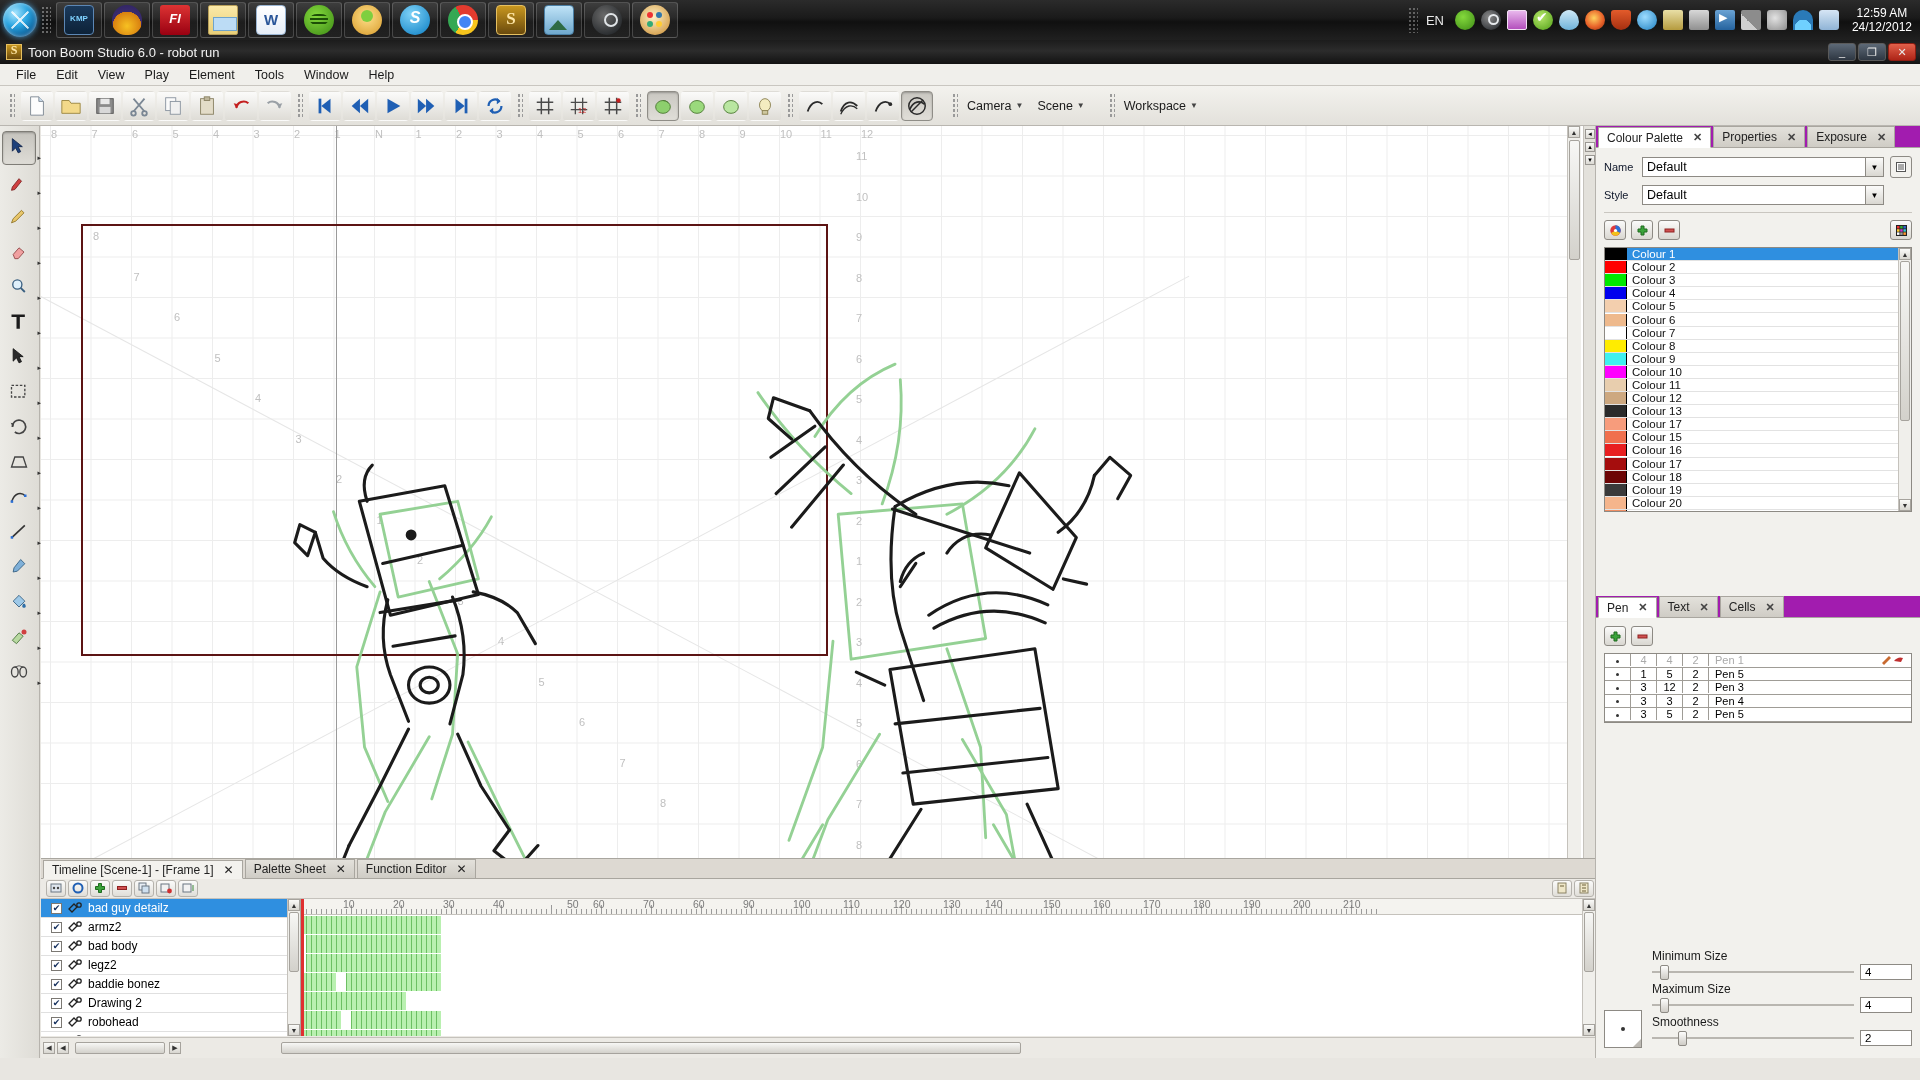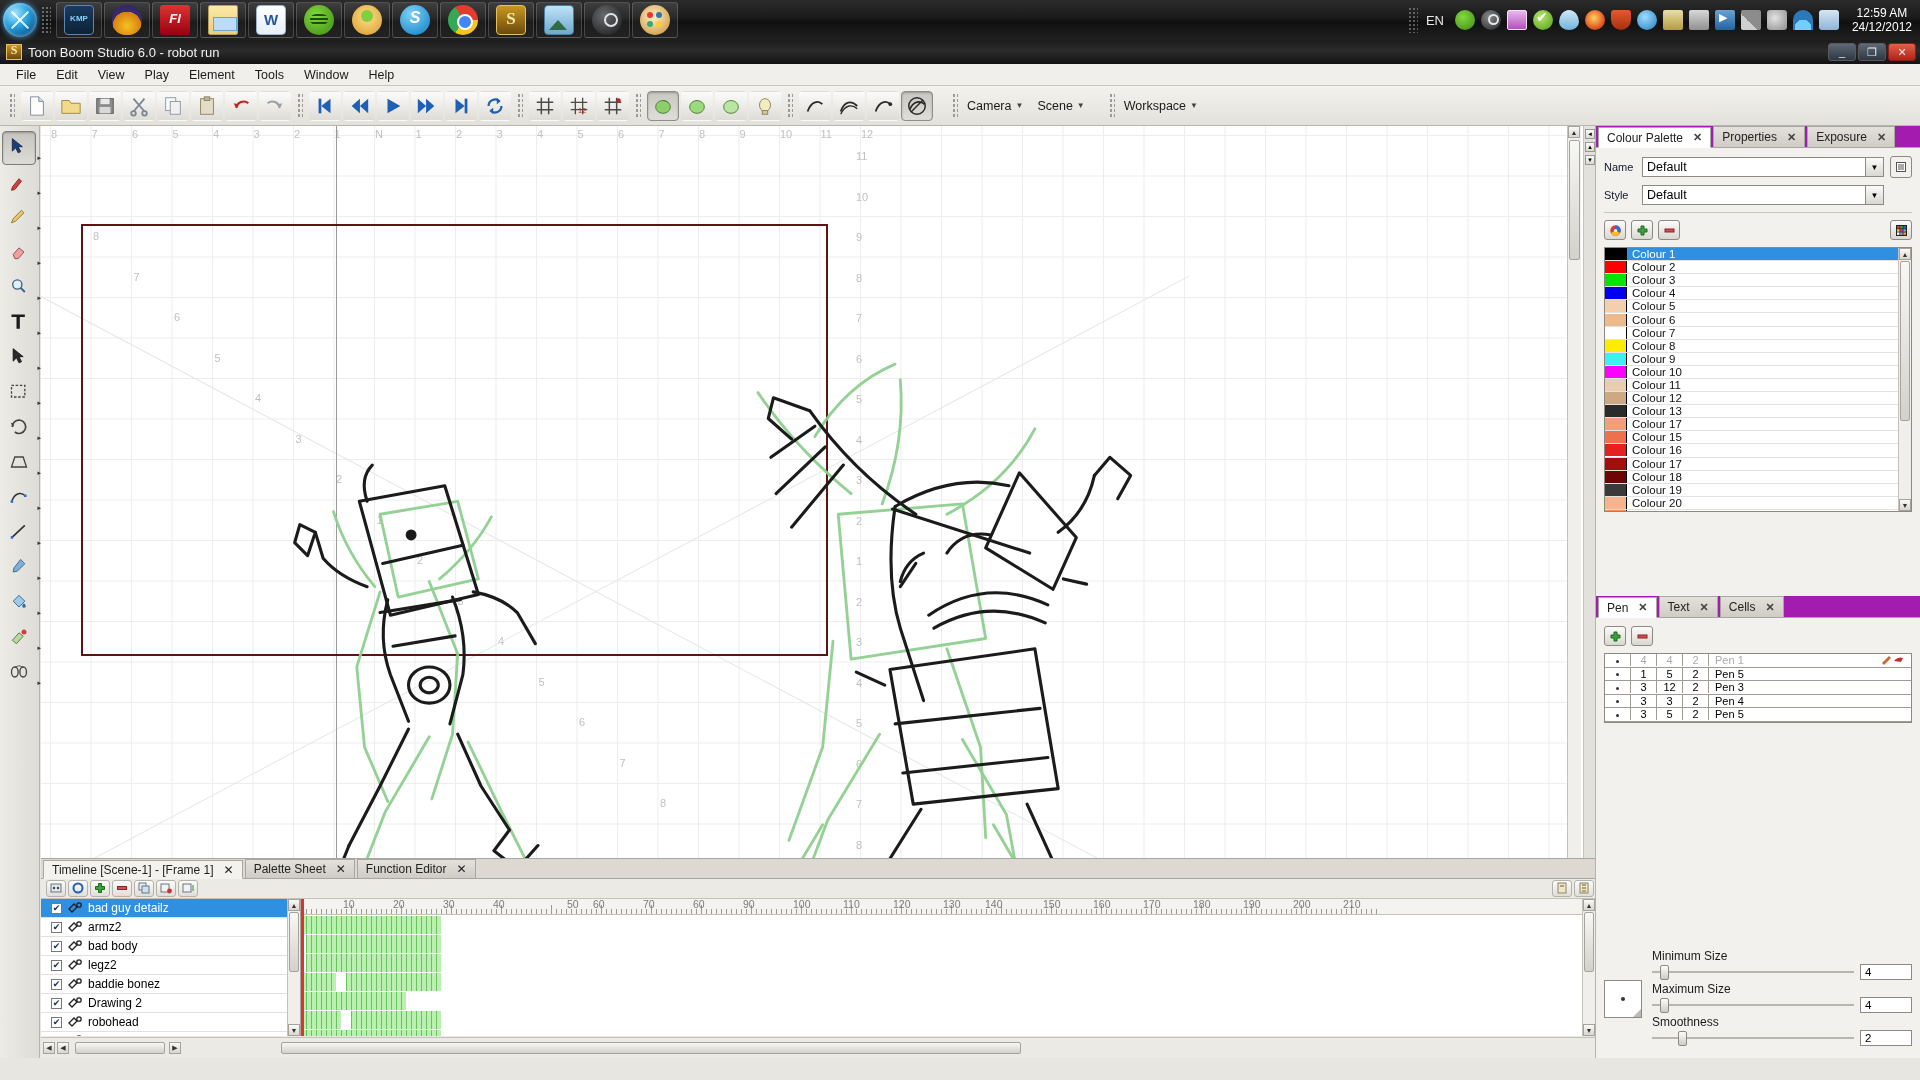--- a/index.html
+++ b/index.html
@@ -1043,21 +1043,21 @@
               </div>
               <div class="prow">
                 <span class="c0"><span class="dot"></span></span>
                 <span class="c1">3</span>
                 <span class="c2">5</span>
                 <span class="c3">2</span>
                 <span class="c4">Pen 5</span>
               </div>
             </div>
 
-          <div style="position:absolute;left:8px;right:8px;bottom:10px;display:flex;align-items:center;gap:10px;">
+          <div style="position:absolute;left:8px;right:8px;bottom:10px;display:flex;align-items:flex-end;gap:10px;">
             <div class="penprev">
               <span class="dot big"></span>
             </div>
             <div style="flex:1;" id="sliders">
                 <div class="slrow">
                   <div class="sllabel">Minimum Size</div>
                   <div class="sltrack">
                     <div class="rail"></div>
                     <div class="knob" style="left:8px"></div>
                     <div class="slval">4</div>

